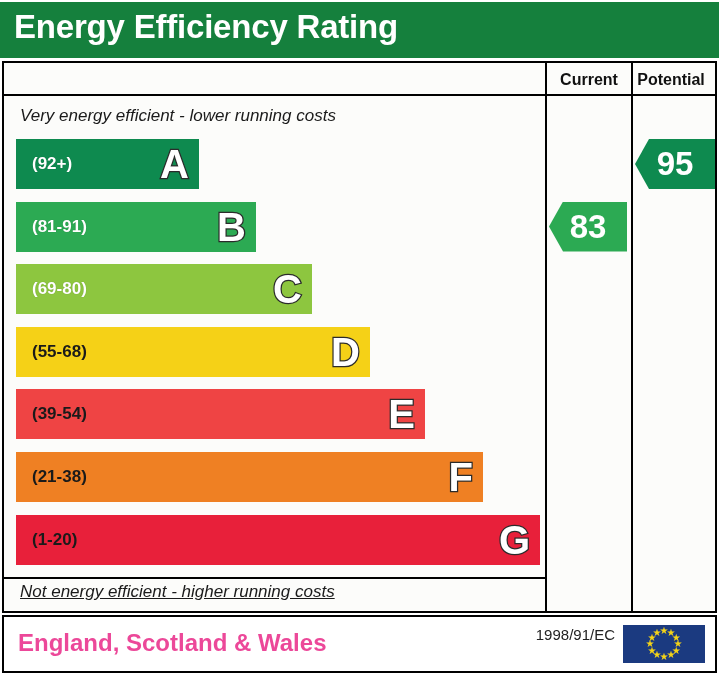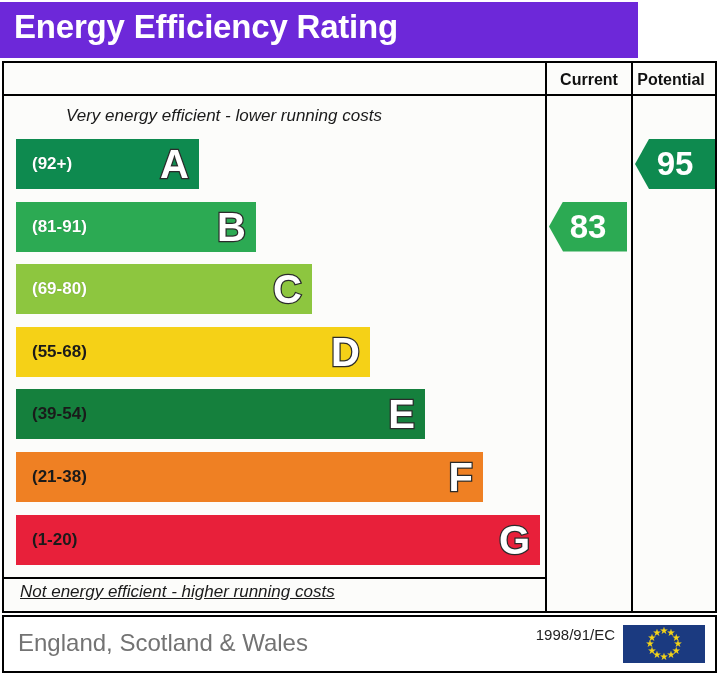--- a/index.html
+++ b/index.html
@@ -3,22 +3,22 @@
 <meta charset="utf-8">
 <style>
   html,body{margin:0;padding:0;background:#fff;}
   body{font-family:"Liberation Sans",sans-serif;}
   #epc{
     position:relative;width:719px;height:675px;box-sizing:border-box;
     background:#fff;overflow:hidden;
   }
   
   .hdr{
-    position:absolute;left:0;top:2px;width:638px;height:56px;
-    background:#6d28d9;box-sizing:border-box;
+    position:absolute;left:0;top:2px;width:719px;height:56px;
+    background:#15803d;box-sizing:border-box;
   }
   .hdr-title{
     position:absolute;left:14px;top:6px;
     font-size:33px;font-weight:bold;color:#fff;letter-spacing:-0.2px;
     font-family:"Liberation Sans",sans-serif;white-space:nowrap;
   }
   
   .frame{
     position:absolute;left:2px;top:61px;width:715px;height:552px;
     border:2px solid #000;box-sizing:border-box;background:#fcfcfa;
@@ -34,21 +34,21 @@
     position:absolute;top:6px;height:22px;line-height:22px;
     font-size:16px;font-weight:bold;color:#111;text-align:center;
   }
   .colhdr.current{left:543px;width:84px;}
   .colhdr.potential{left:629px;width:76px;}
   
   .cap{
     position:absolute;left:16px;height:26px;line-height:26px;
     font-size:17px;font-style:italic;color:#1a1a1a;white-space:nowrap;
   }
-  .cap.top{top:40px;margin-left:46px;}
+  .cap.top{top:40px;}
   .cap.bottom{top:516px;text-decoration:underline;}
   .cap-sep{
     position:absolute;left:0;top:514px;width:541px;height:2px;background:#000;
   }
   
   .bars{position:absolute;left:0;top:0;width:541px;height:632px;}
   .bar{
     position:absolute;left:12px;height:50px;box-sizing:border-box;
   }
   .bar .rng{
@@ -70,21 +70,21 @@
     color:#fff;font-size:33px;font-weight:bold;
     clip-path:polygon(14px 0, 100% 0, 100% 100%, 14px 100%, 0 50%);
   }
   
   .footer{
     position:absolute;left:2px;top:615px;width:715px;height:58px;
     border:2px solid #000;box-sizing:border-box;background:#fff;
   }
   .footer-title{
     position:absolute;left:14px;top:12px;
-    font-size:24px;font-weight:normal;color:#737373;white-space:nowrap;
+    font-size:24px;font-weight:bold;color:#ec4899;white-space:nowrap;
   }
   .eu-dir{
     position:absolute;right:100px;top:8px;width:150px;text-align:right;
     font-size:15px;color:#222;line-height:19px;
   }
   .eu-flag{
     position:absolute;right:10px;top:8px;width:82px;height:38px;
     background:#1b3a80;overflow:hidden;
   }
   .star{
@@ -124,21 +124,21 @@
           <span class="ltr">B</span>
         </div>
         <div class="bar dark" style="top: 201.2px; width: 296px; background: rgb(141, 198, 63);">
           <span class="rng">(69-80)</span>
           <span class="ltr">C</span>
         </div>
         <div class="bar light" style="top: 263.8px; width: 354px; background: rgb(245, 209, 23);">
           <span class="rng">(55-68)</span>
           <span class="ltr">D</span>
         </div>
-        <div class="bar light" style="top: 326.4px; width: 409px; background: #15803d;">
+        <div class="bar light" style="top: 326.4px; width: 409px; background: #ef4444;">
           <span class="rng">(39-54)</span>
           <span class="ltr">E</span>
         </div>
         <div class="bar light" style="top: 389px; width: 467px; background: rgb(239, 128, 35);">
           <span class="rng">(21-38)</span>
           <span class="ltr">F</span>
         </div>
         <div class="bar light" style="top: 451.6px; width: 524px; background: rgb(232, 32, 58);">
           <span class="rng">(1-20)</span>
           <span class="ltr">G</span>

